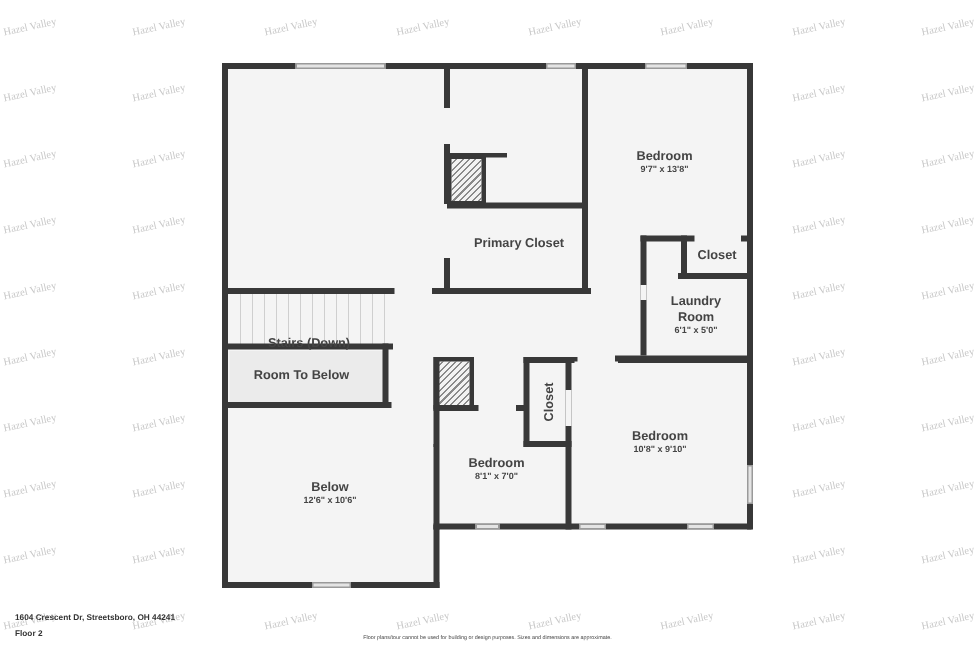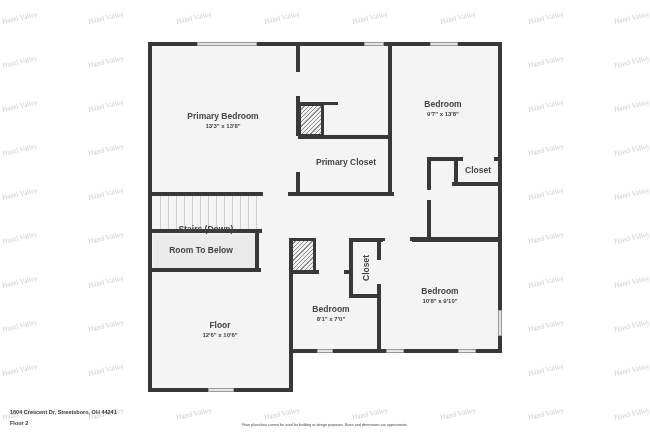--- a/index.html
+++ b/index.html
@@ -139,52 +139,52 @@
   <div class="wall" style="left:289px;top:270px;width:30px;height:4px"></div>
   <div class="wall" style="left:344px;top:270px;width:6px;height:4px"></div>
   <div class="wall" style="left:349px;top:238px;width:4px;height:60px"></div>
   <div class="wall" style="left:349px;top:238px;width:34px;height:4px"></div>
   <div class="wall" style="left:349px;top:294px;width:32px;height:4px"></div>
   <div class="wall" style="left:377px;top:238px;width:4px;height:115px"></div>
   <div class="door-gap" style="left:377px;top:260px;width:4px;height:24px"></div>
   <div class="wall" style="left:412px;top:238px;width:88px;height:4px"></div>
   <div class="wall" style="left:289px;top:296px;width:2px;height:2px"></div>
 
-  <div class="label" style="left:223px;top:120px">
-    <div class="name">Primary Bedroom</div>
-    <div class="dim">13'3" x 13'8"</div>
-  </div>
   <div class="label" style="left:443px;top:108px">
     <div class="name">Bedroom</div>
     <div class="dim">9'7" x 13'8"</div>
   </div>
   <div class="label" style="left:346px;top:162px">
     <div class="name">Primary Closet</div>
   </div>
   <div class="label" style="left:478px;top:170px">
     <div class="name">Closet</div>
+  </div>
+  <div class="label" style="left:464px;top:210px">
+    <div class="name" style="white-space:normal;width:40px">Laundry Room</div>
+    <div class="dim">6'1" x 5'0"</div>
   </div>
   <div class="label" style="left:206px;top:229px">
     <div class="name">Stairs (Down)</div>
   </div>
   <div class="label" style="left:201px;top:250px">
     <div class="name">Room To Below</div>
   </div>
   <div class="label vertical" style="left:366px;top:268px">
     <div class="name">Closet</div>
   </div>
   <div class="label" style="left:440px;top:295px">
     <div class="name">Bedroom</div>
     <div class="dim">10'8" x 9'10"</div>
   </div>
   <div class="label" style="left:331px;top:313px">
     <div class="name">Bedroom</div>
     <div class="dim">8'1" x 7'0"</div>
   </div>
   <div class="label" style="left:220px;top:329px">
-    <div class="name">Floor</div>
+    <div class="name">Below</div>
     <div class="dim">12'6" x 10'6"</div>
   </div>
 
   <div class="footer-address">1604 Crescent Dr, Streetsboro, OH 44241</div>
   <div class="footer-floor">Floor 2</div>
   <div class="footer-disclaimer">Floor plans/tour cannot be used for building or design purposes. Sizes and dimensions are approximate.</div>
 </div>
 
 </body></html>

